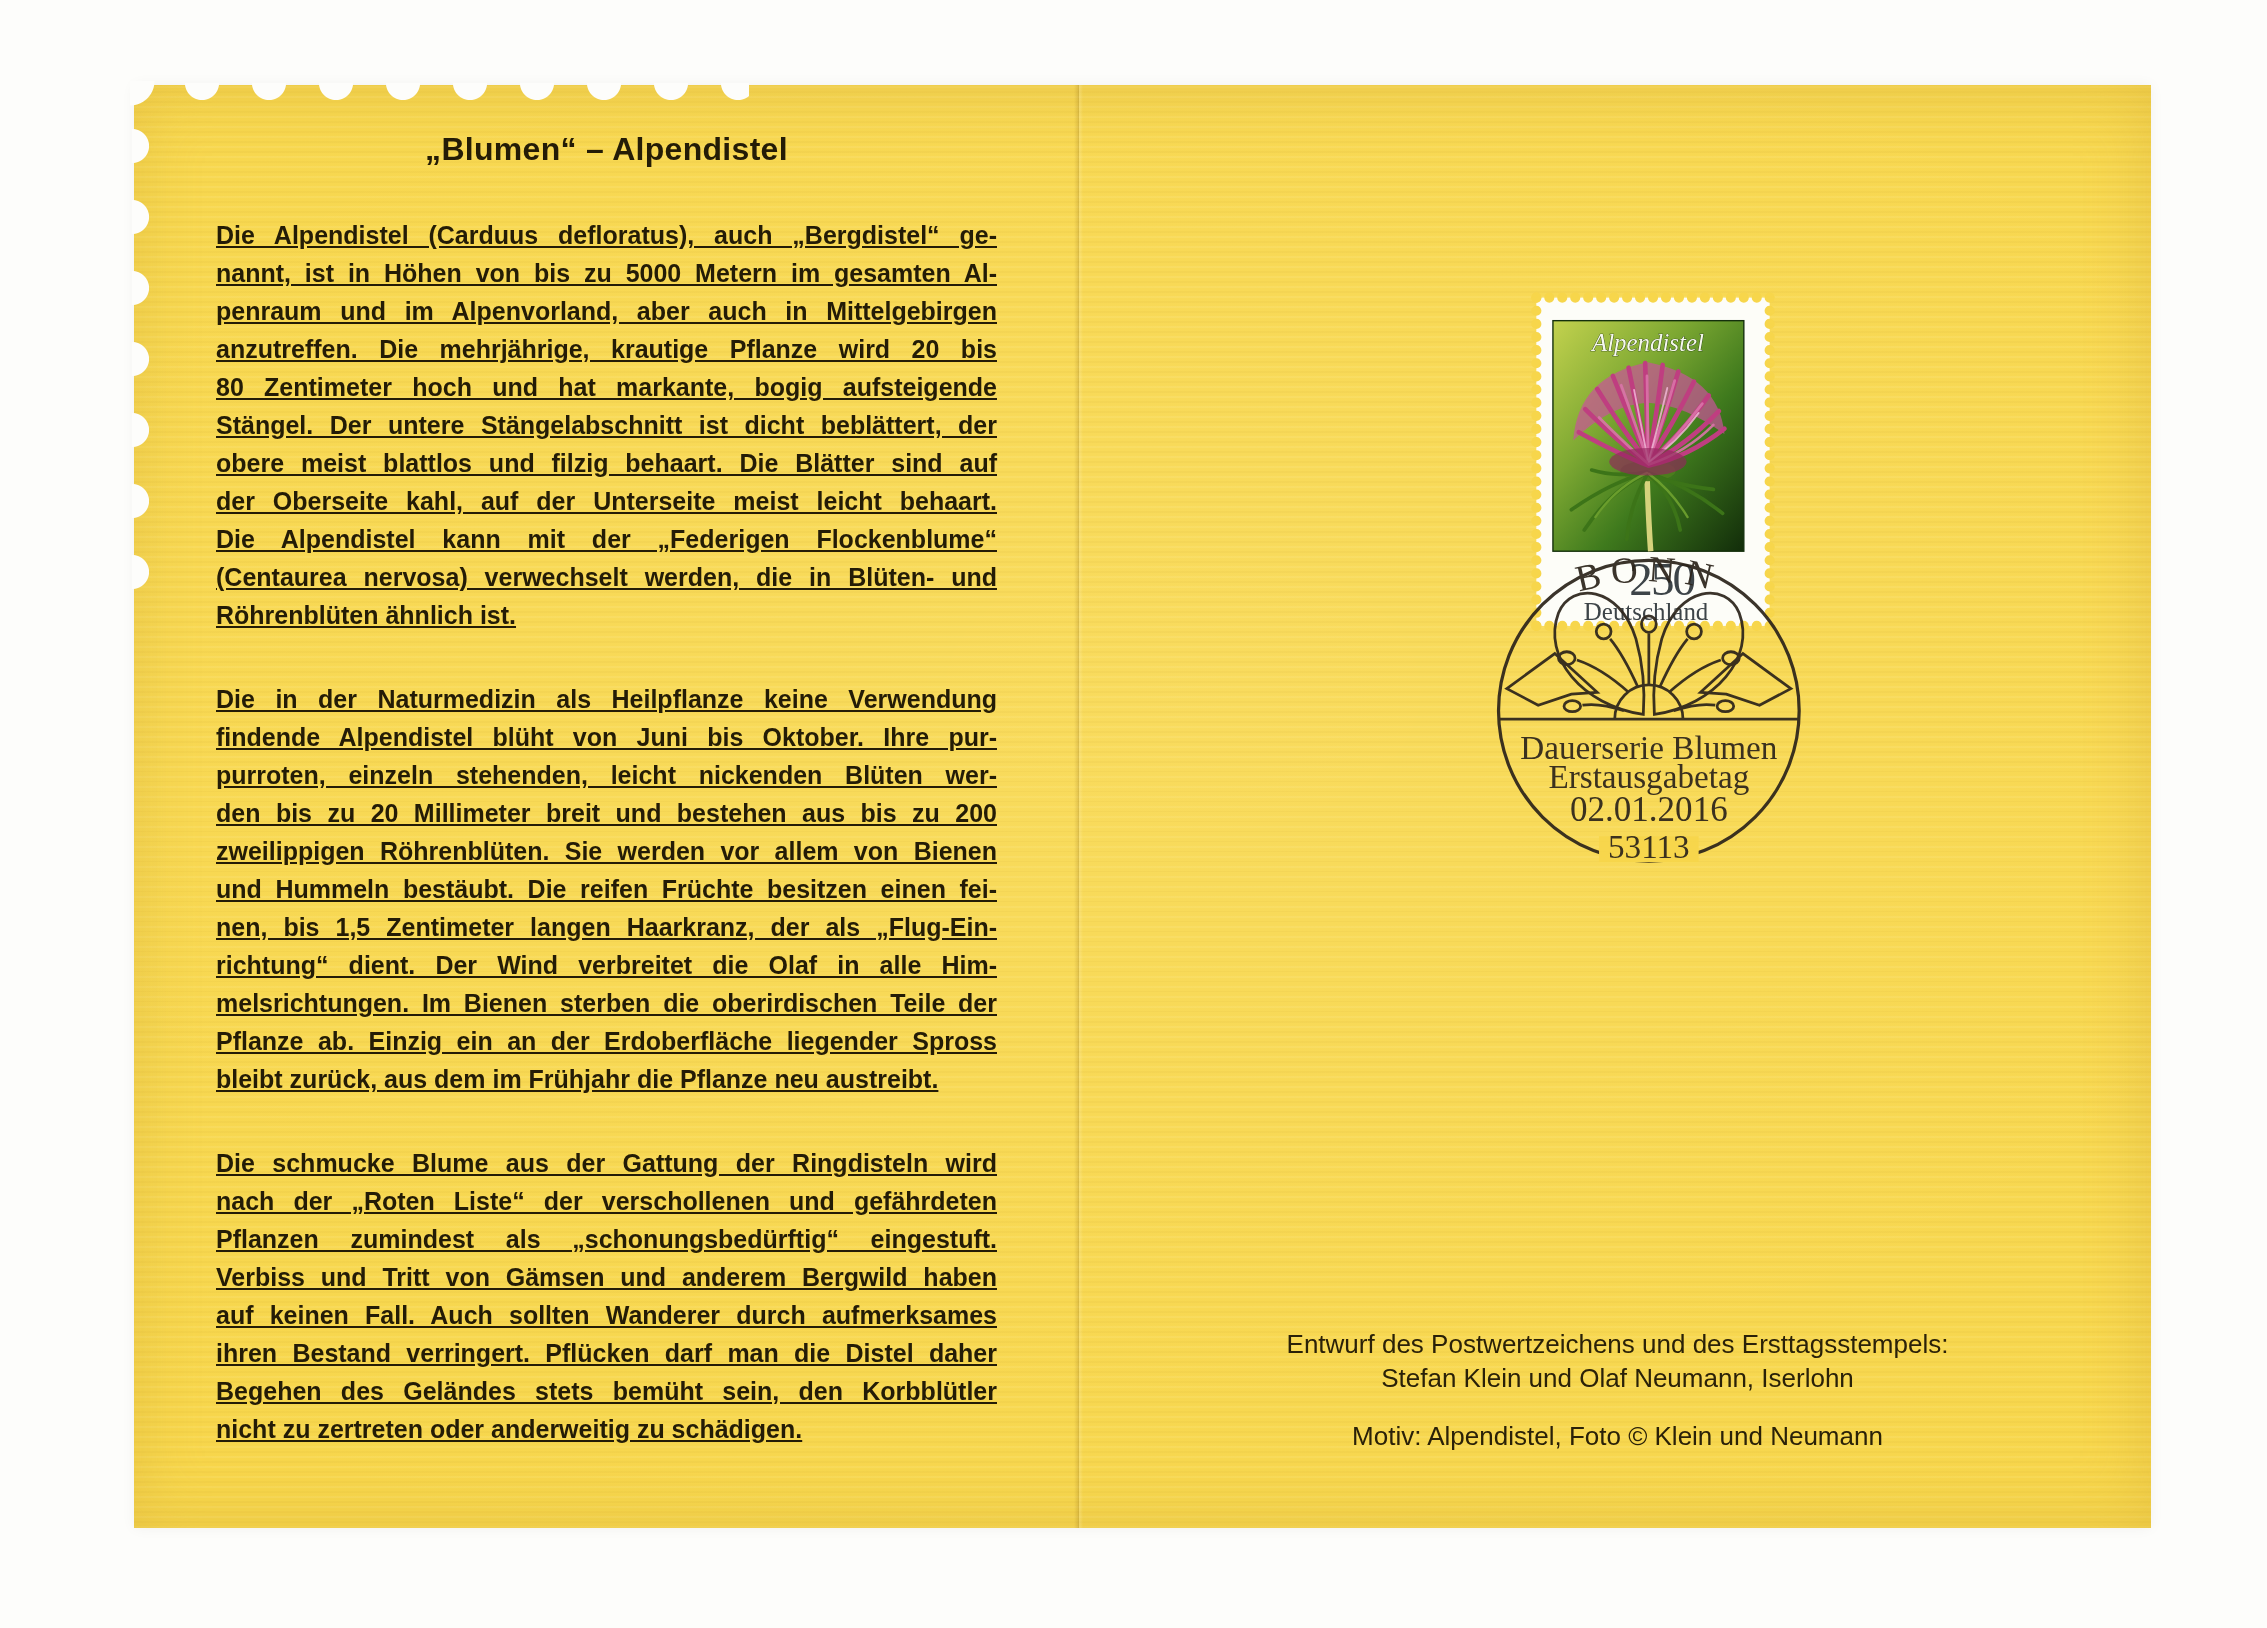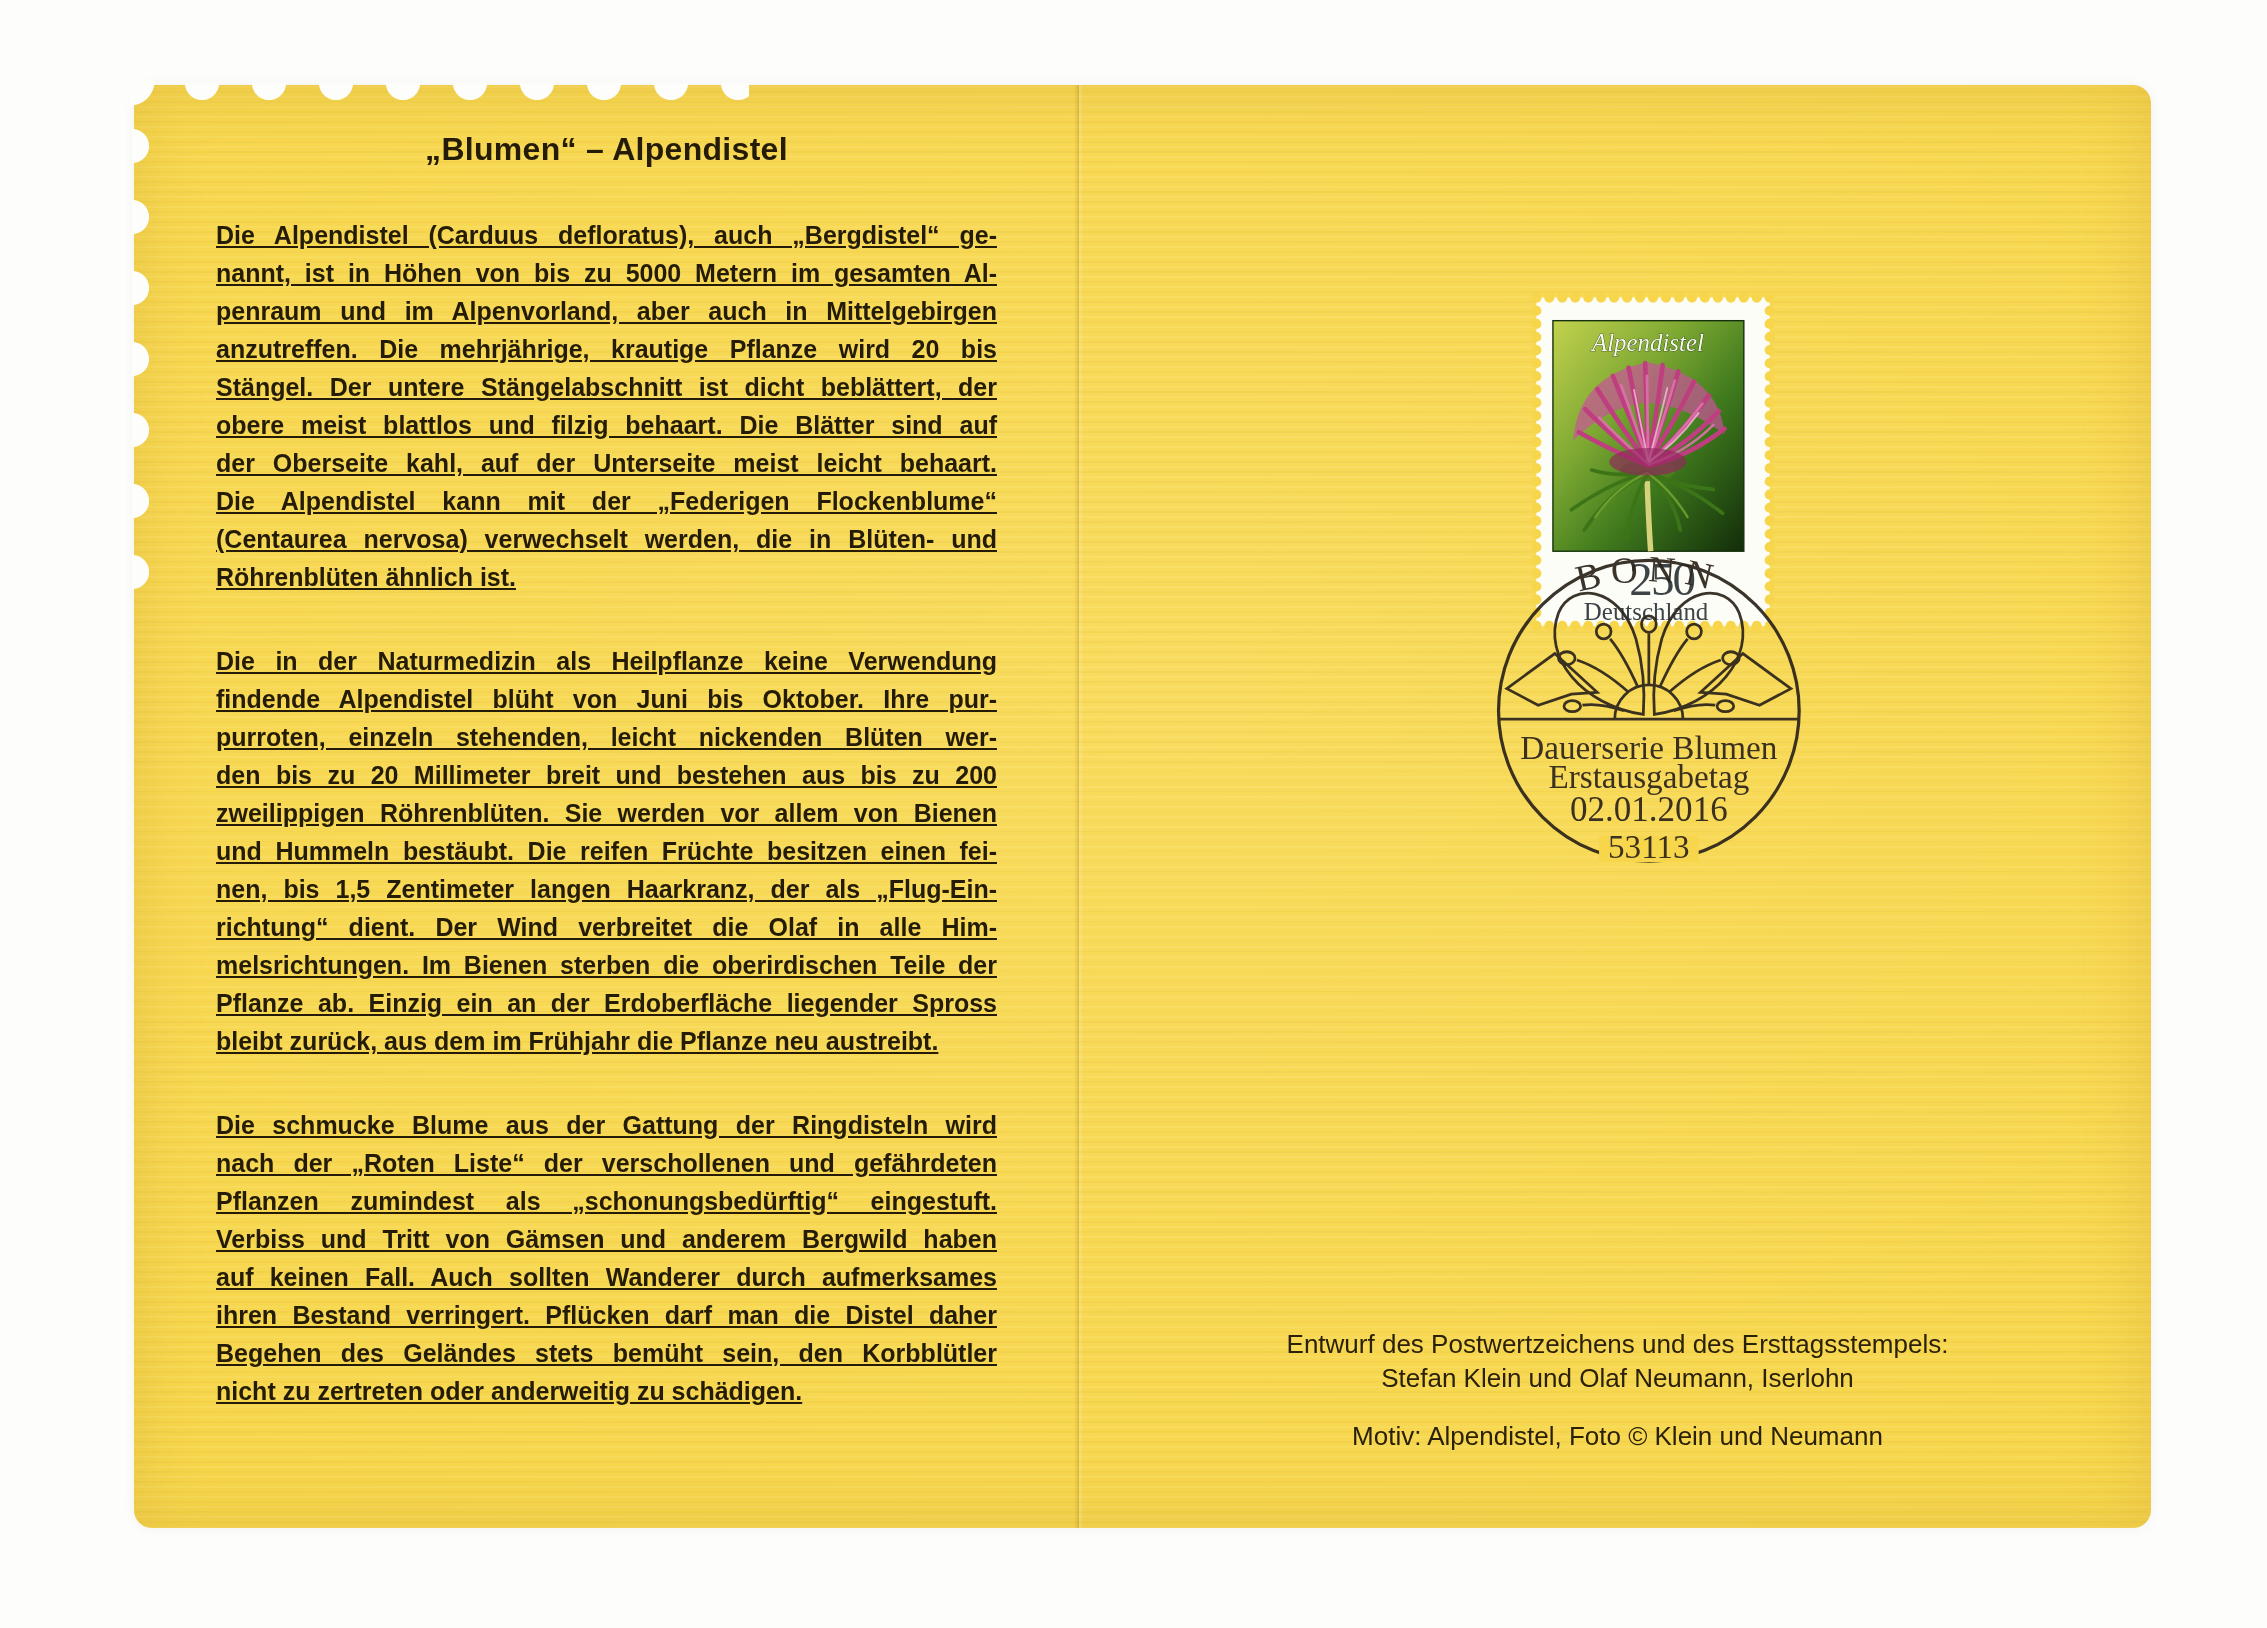--- a/index.html
+++ b/index.html
@@ -10,21 +10,20 @@
     overflow:hidden;
   }
   
   .card{
     position:absolute;left:134px;top:85px;width:2017px;height:1443px;
     background-color:#f7d64b;
     background-image:
       repeating-linear-gradient(0deg, rgba(255,246,200,.10) 0 1.8px, rgba(0,0,0,0) 1.8px 5.5px, rgba(170,128,32,.05) 5.5px 7.4px, rgba(0,0,0,0) 7.4px 10px),
       radial-gradient(130% 110% at 52% 42%, rgba(255,238,160,.22), rgba(0,0,0,0) 62%);
     box-shadow: inset 0 0 65px rgba(190,148,44,.28), 0 0 13px rgba(0,0,0,.05);
-    border-radius: 18px;
   }
   
   .perf-top{
     position:absolute;top:-1.8px;left:35px;width:580px;height:21px;
     background-image:radial-gradient(circle at 33px 0px, #fdfdfb 16.6px, rgba(0,0,0,0) 17.5px);
     background-size:67px 21px;background-repeat:repeat-x;
   }
   .perf-left{
     position:absolute;left:-1.8px;top:26px;width:21px;height:503px;
     background-image:radial-gradient(circle at 0px 35px, #fdfdfb 16.6px, rgba(0,0,0,0) 17.5px);
@@ -70,20 +69,21 @@
   <div class="perf-corner"></div>
   <div class="fold"></div>
 
   <div class="page-title">„Blumen“ – Alpendistel</div>
   <div class="body-text">
     <div class="para">
         <div class="tline">Die Alpendistel (Carduus defloratus), auch „Bergdistel“ ge-</div>
         <div class="tline">nannt, ist in Höhen von bis zu 5000 Metern im gesamten Al-</div>
         <div class="tline">penraum und im Alpenvorland, aber auch in Mittelgebirgen</div>
         <div class="tline">anzutreffen. Die mehrjährige, krautige Pflanze wird 20 bis</div>
+        <div class="tline">80 Zentimeter hoch und hat markante, bogig aufsteigende</div>
         <div class="tline">Stängel. Der untere Stängelabschnitt ist dicht beblättert, der</div>
         <div class="tline">obere meist blattlos und filzig behaart. Die Blätter sind auf</div>
         <div class="tline">der Oberseite kahl, auf der Unterseite meist leicht behaart.</div>
         <div class="tline">Die Alpendistel kann mit der „Federigen Flockenblume“</div>
         <div class="tline">(Centaurea nervosa) verwechselt werden, die in Blüten- und</div>
         <div class="tline last">Röhrenblüten ähnlich ist.</div>
       </div>
     <div class="para">
         <div class="tline">Die in der Naturmedizin als Heilpflanze keine Verwendung</div>
         <div class="tline">findende Alpendistel blüht von Juni bis Oktober. Ihre pur-</div>

